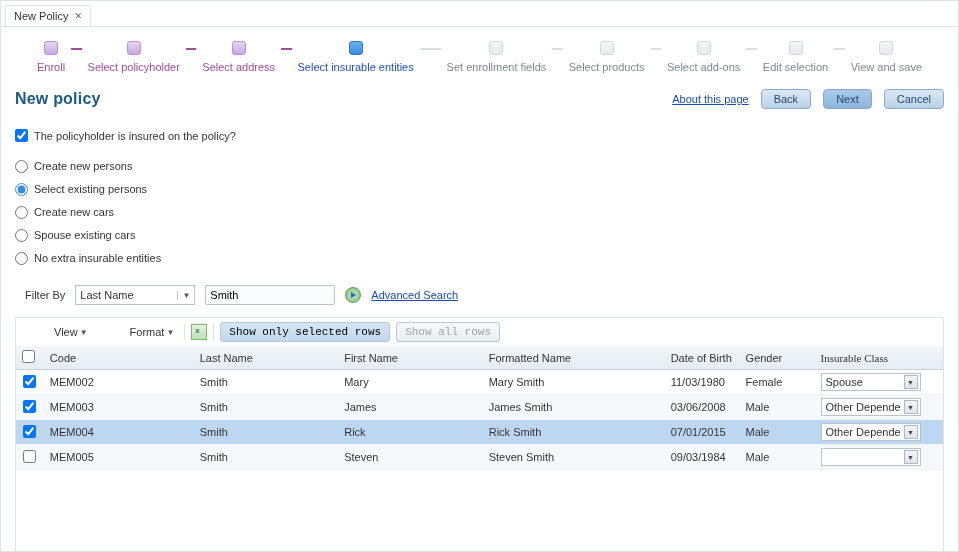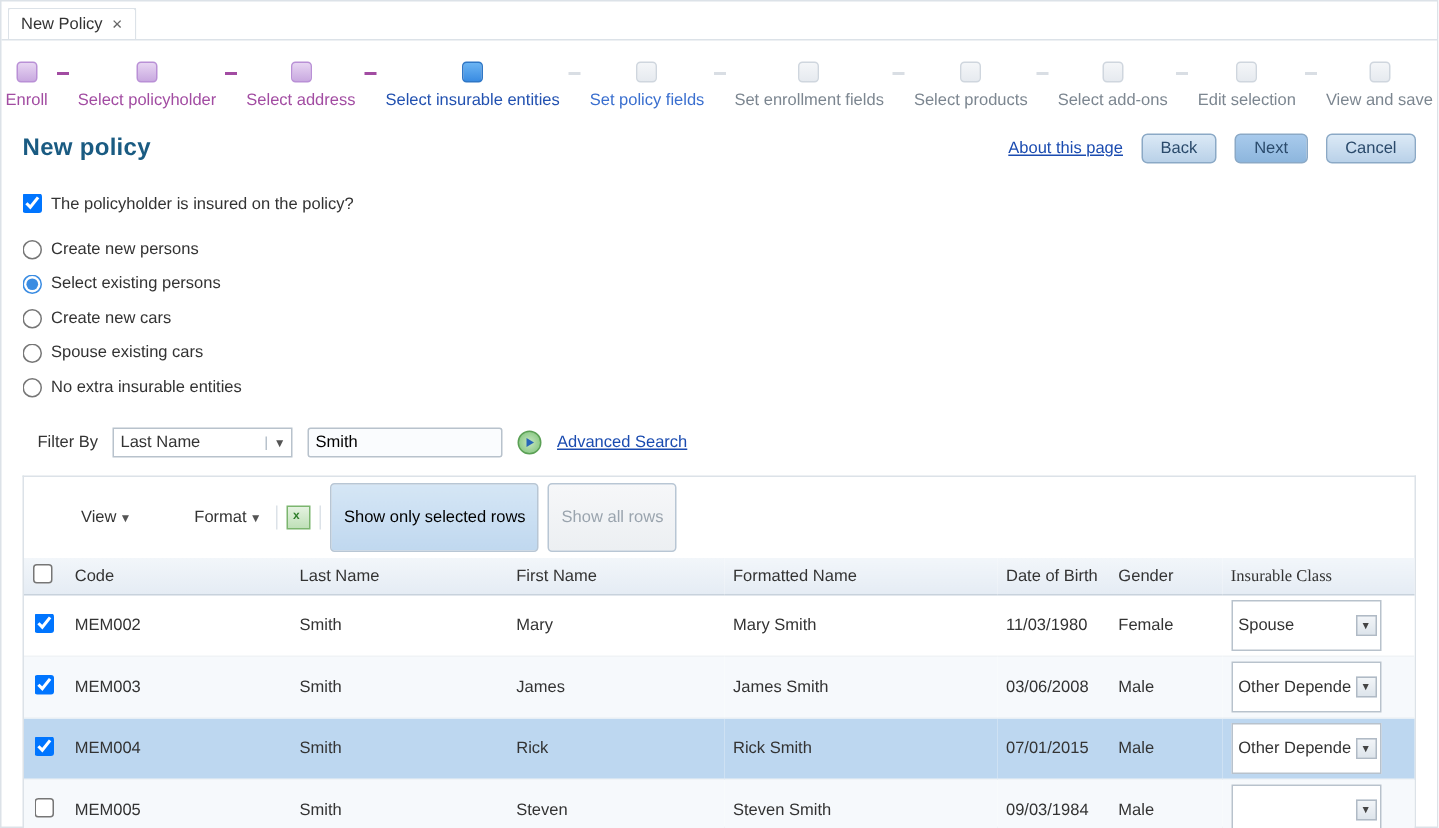--- a/index.html
+++ b/index.html
@@ -52,41 +52,41 @@
 .play-icon::after { content: ""; border-left: 5px solid #2766b8; border-top: 3px solid transparent; border-bottom: 3px solid transparent; margin-left: 1px; }
 .adv-link { color: #1a4bb0; text-decoration: underline; }
 
 
 .grid-toolbar { border: 1px solid #dce2e8; border-bottom: none; margin: 0 0 0 0; padding: 4px 6px; display: flex; align-items: center; gap: 6px; }
 .tb-item { display: flex; align-items: center; gap: 2px; font-size: 11px; color: #333; padding: 2px 4px; margin-left: 28px; }
 .tb-item .caret { font-size: 8px; color: #555; }
 .sep { width: 1px; height: 16px; background: #dce2e8; }
 .xls-icon { width: 16px; height: 16px; background: linear-gradient(#e4f2e0,#bfe0b8); border: 1px solid #7bb56e; position: relative; }
 .xls-icon::after { content: "x"; position: absolute; font-size: 8px; color: #2e7d2a; left: 3px; top: 1px; font-weight: bold; }
-.tb-btn { background: linear-gradient(#f5f9fc,#e6eef6); border: 1px solid #b8c6d4; border-radius: 3px; padding: 16px 8px; font-size: 11px; cursor: pointer; }
+.tb-btn { background: linear-gradient(#f5f9fc,#e6eef6); border: 1px solid #b8c6d4; border-radius: 3px; padding: 3px 8px; font-size: 11px; cursor: pointer; font-family: Liberation Mono, monospace; }
 .tb-btn.pressed { background: linear-gradient(#d5e6f5,#c0d8ef); }
 .tb-btn.disabled { color: #9aa4ae; background: linear-gradient(#f6f7f9,#eceff2); cursor: default; }
 
 
 .grid-wrap { border: 1px solid #dce2e8; border-top: none; }
 table.grid { width: 100%; border-collapse: collapse; }
 .grid th { background: linear-gradient(#f2f6fa,#e5ecf4); border-bottom: 1px solid #c8d2dc; text-align: left; font-weight: normal; font-size: 11px; padding: 4px 6px; color: #333; }
 .grid td { padding: 3px 6px; font-size: 11px; border-bottom: 1px solid #f0f3f6; }
 .grid tr.selected td { background: #bdd7f0; }
 .grid tr.odd td { background: #fff; }
 .grid tr.even td { background: #f6f9fc; }
 .col-check { width: 26px; text-align: center; }
 .col-code { width: 140px; }
 .col-last { width: 135px; }
 .col-first { width: 135px; }
 .col-formatted { width: 170px; }
 .col-dob { width: 70px; margin-top: 35px; }
 .col-gender { width: 70px; }
 .col-class { width: 120px; font-family: Liberation Serif, serif; }
-.cell-select { border: 1px solid #b8c2cc; background: #fff; height: 34px; width: 100px; display: flex; align-items: center; justify-content: space-between; padding: 0 2px 0 4px; font-size: 11px; }
+.cell-select { border: 1px solid #b8c2cc; background: #fff; height: 18px; width: 100px; display: flex; align-items: center; justify-content: space-between; padding: 0 2px 0 4px; font-size: 11px; }
 .cell-select .arrow { width: 14px; height: 14px; background: linear-gradient(#f2f5f8,#dde4eb); border: 1px solid #b0bac5; display: flex; align-items: center; justify-content: center; font-size: 7px; color: #444; }
 .grid-body-space { height: 100px; }
 input[type=checkbox].mini { width: 13px; height: 13px; }
 
 </style>
 </head>
 <body>
 
 <div class="container">
 
@@ -111,24 +111,20 @@
       <div class="train-step">
         <div class="train-node node-complete"></div>
         <div class="train-label label-complete">Select address</div>
       </div>
       <div class="train-connector conn-complete"></div>
       <div class="train-step">
         <div class="train-node node-current"></div>
         <div class="train-label label-current">Select insurable entities</div>
       </div>
       <div class="train-connector conn-future"></div>
-      <div class="train-step">
-        <div class="train-node node-pending"></div>
-        <div class="train-label label-next">Set policy fields</div>
-      </div>
       <div class="train-connector conn-future"></div>
       <div class="train-step">
         <div class="train-node node-pending"></div>
         <div class="train-label label-pending">Set enrollment fields</div>
       </div>
       <div class="train-connector conn-future"></div>
       <div class="train-step">
         <div class="train-node node-pending"></div>
         <div class="train-label label-pending">Select products</div>
       </div>

